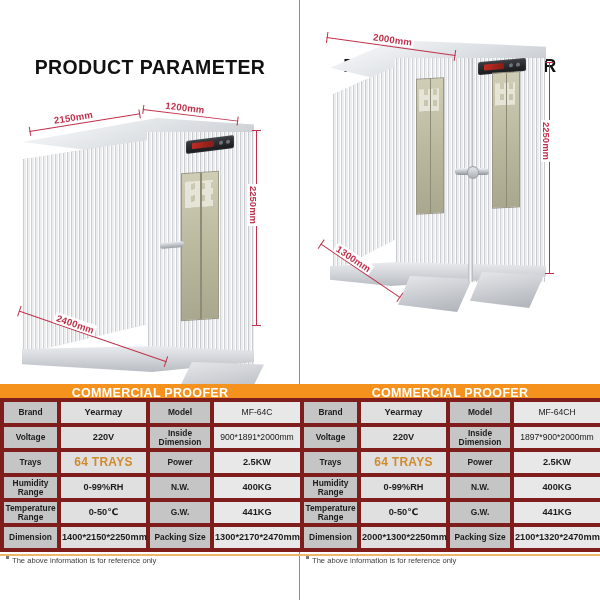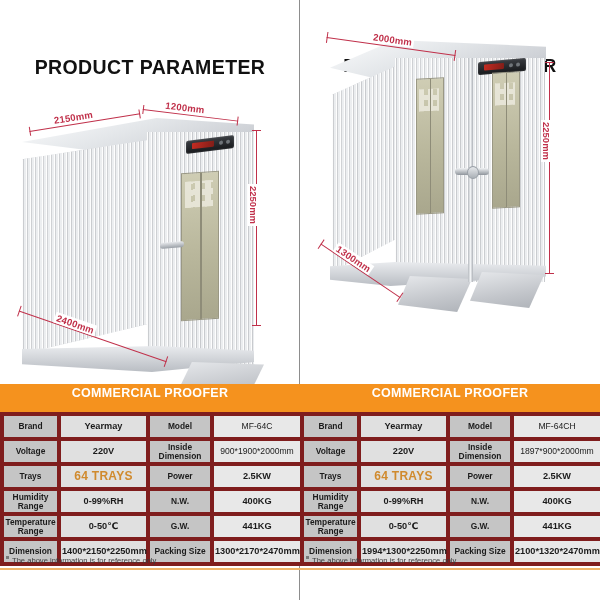--- a/index.html
+++ b/index.html
@@ -121,21 +121,21 @@
   .tick{position:absolute;background:#c0304a;}
   .tick.v{width:1px;height:9px;}
   .tick.h{height:1px;width:9px;}
   .vlabel{writing-mode:vertical-rl;text-orientation:mixed;font-size:9.5px;font-weight:700;color:#c0304a;}
 
   
   .tablewrap{position:absolute;left:0;top:384px;width:300px;}
   .tbl-title{
     background:#f5921e;color:#ffffff;text-align:center;
     font-size:12.5px;font-weight:700;letter-spacing:.3px;
-    height:28px;line-height:18px;
+    height:14px;line-height:18px;
   }
   table.spec{border-collapse:collapse;width:300px;table-layout:fixed;
     font-size:8.6px;color:#1b1b1b;background:#e4e4e4;}
   table.spec td{
     border:4px solid #7f1d1d;text-align:center;vertical-align:middle;
     padding:1px 1px;height:19px;line-height:1.05;
   }
   td.k{background:#c5c5c5;font-weight:600;font-size:8.4px;}
   td.v{background:#e0e0e0;}
   td.v2{background:#e8e8e8;}
@@ -218,21 +218,21 @@
           <tr>
             <td class="k">Brand</td>
             <td class="v bigv">Yearmay</td>
             <td class="k">Model</td>
             <td class="v2">MF-64C</td>
           </tr>
           <tr>
             <td class="k kbig">Voltage</td>
             <td class="v bigv">220V</td>
             <td class="k">Inside Dimension</td>
-            <td class="v2">900*1900*2000mm</td>
+            <td class="v2">900*1891*2000mm</td>
           </tr>
           <tr>
             <td class="k kbig">Trays</td>
             <td class="v trays">64 TRAYS</td>
             <td class="k kbig">Power</td>
             <td class="v2 bigv">2.5KW</td>
           </tr>
           <tr>
             <td class="k">Humidity Range</td>
             <td class="v bigv">0-99%RH</td>
@@ -357,21 +357,21 @@
             <td class="v2 bigv">400KG</td>
           </tr>
           <tr>
             <td class="k">Temperature Range</td>
             <td class="v bigv">0-50℃</td>
             <td class="k kbig">G.W.</td>
             <td class="v2 bigv">441KG</td>
           </tr>
           <tr>
             <td class="k kbig">Dimension</td>
-            <td class="v bigv">1994*1300*2250mm</td>
+            <td class="v bigv">2000*1300*2250mm</td>
             <td class="k">Packing Size</td>
             <td class="v2 bigv">2100*1320*2470mm</td>
           </tr>
         </tbody>
       </table>
       <div class="tbl-rule"></div>
     </div>
 
     <div class="foot">
       <span class="bullet"></span><span>The above information is for reference only</span>

